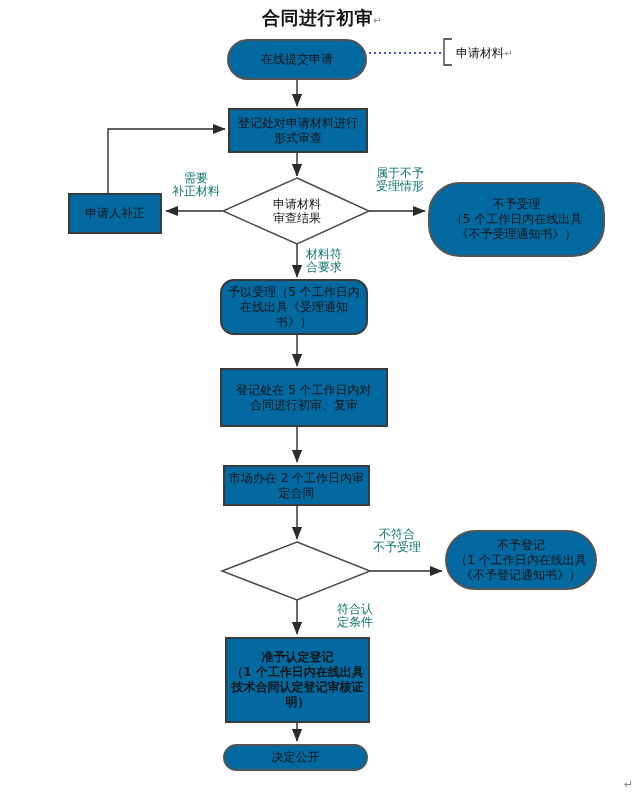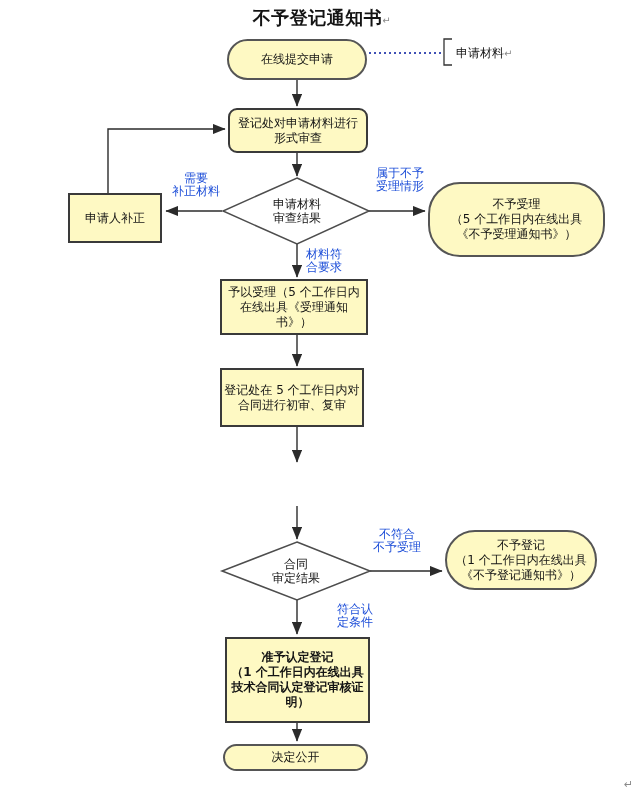--- a/index.html
+++ b/index.html
@@ -10,31 +10,31 @@
   }
   svg.layer { position:absolute; left:0; top:0; }
   .title {
     position:absolute; left:0; top:6px; width:644px; text-align:center;
     font-size:18px; font-weight:bold; letter-spacing:0.5px;
   }
   .pmark { font-size:10px; color:#8a8a8a; font-weight:normal; }
   .node {
     position:absolute; display:flex; align-items:center; justify-content:center;
     text-align:center; white-space:pre-line; font-size:12px; line-height:15px;
-    background:#fef9c3; box-sizing:border-box;
+    background:#0369a1; box-sizing:border-box;
   }
   .box     { border:2px solid #3a3a3a; }
   .stadium { border:2px solid #555555; }
   .dtext {
     position:absolute; display:flex; align-items:center; justify-content:center;
     text-align:center; white-space:pre-line; font-size:12px; line-height:14px;
   }
   .elabel {
     position:absolute; text-align:center; white-space:pre-line;
-    font-size:12px; line-height:13px; color:#1d4ed8;
+    font-size:12px; line-height:13px; color:#0f766e;
   }
   .side-label { position:absolute; left:456px; top:45px; font-size:12px; }
   .footer-mark { position:absolute; left:624px; top:778px; font-size:11px; color:#8a8a8a; }
 </style>
 </head>
 <body>
 
 <div class="canvas">
 
   <svg class="layer" width="643" height="800" viewBox="0 0 643 800">
@@ -58,46 +58,46 @@
     <line x1="297" y1="707" x2="297" y2="741" stroke="#2b2b2b" stroke-width="1.4" marker-end="url(#arw)"></line>
 
     <line x1="369" y1="53" x2="441" y2="53" stroke="#3f51b5" stroke-width="2" stroke-dasharray="2 3"></line>
 
     <path d="M452,39 L444,39 L444,65 L452,65" fill="none" stroke="#333333" stroke-width="1.3"></path>
 
     <polygon points="297,178 369,211 297,244 223,211" fill="#ffffff" stroke="#4d4d4d" stroke-width="1.5"></polygon>
     <polygon points="297,542 370,571 297,600 222,571" fill="#ffffff" stroke="#4d4d4d" stroke-width="1.5"></polygon>
   </svg>
 
-  <div class="title"><span>不予登记通知书</span><span class="pmark">↵</span></div>
+  <div class="title"><span>合同进行初审</span><span class="pmark">↵</span></div>
 
   <div class="node stadium" style="left:227px; top:39px; width:140px; height:41px; border-radius:21px;">在线提交申请</div>
 
-  <div class="node box" style="left:228px; top:108px; width:140px; height:45px;border-radius:9px;">登记处对申请材料进行
+  <div class="node box" style="left:228px; top:108px; width:140px; height:45px;">登记处对申请材料进行
 形式审查</div>
 
-  <div class="node box" style="left:68px; top:193px; width:94px; height:50px;">申请人补正</div>
+  <div class="node box" style="left:68px; top:193px; width:94px; height:41px;">申请人补正</div>
 
   <div class="dtext" style="left:247px; top:196px; width:100px; height:30px;">申请材料
 审查结果</div>
 
   <div class="node stadium" style="left:428px; top:182px; width:177px; height:75px; border-radius:32px;">不予受理
 （5 个工作日内在线出具
 《不予受理通知书》）</div>
 
-  <div class="node box" style="left:220px; top:279px; width:148px; height:56px;">予以受理（5 个工作日内
+  <div class="node box" style="left:220px; top:279px; width:148px; height:56px;border-radius:14px;">予以受理（5 个工作日内
 在线出具《受理通知
 书》）</div>
 
-  <div class="node box" style="left:220px; top:368px; width:144px; height:59px;">登记处在 5 个工作日内对
+  <div class="node box" style="left:220px; top:368px; width:168px; height:59px;">登记处在 5 个工作日内对
 合同进行初审、复审</div>
 
+  <div class="node box" style="left:223px; top:465px; width:147px; height:41px;">市场办在 2 个工作日内审
+定合同</div>
 
-  <div class="dtext" style="left:246px; top:556px; width:100px; height:30px;">合同
-审定结果</div>
 
   <div class="node stadium" style="left:445px; top:530px; width:152px; height:60px; border-radius:40px;">不予登记
 （1 个工作日内在线出具
 《不予登记通知书》）</div>
 
   <div class="node box" style="left:225px; top:637px; width:145px; height:86px;font-weight:bold;">准予认定登记
 （1 个工作日内在线出具
 技术合同认定登记审核证
 明）</div>
 

